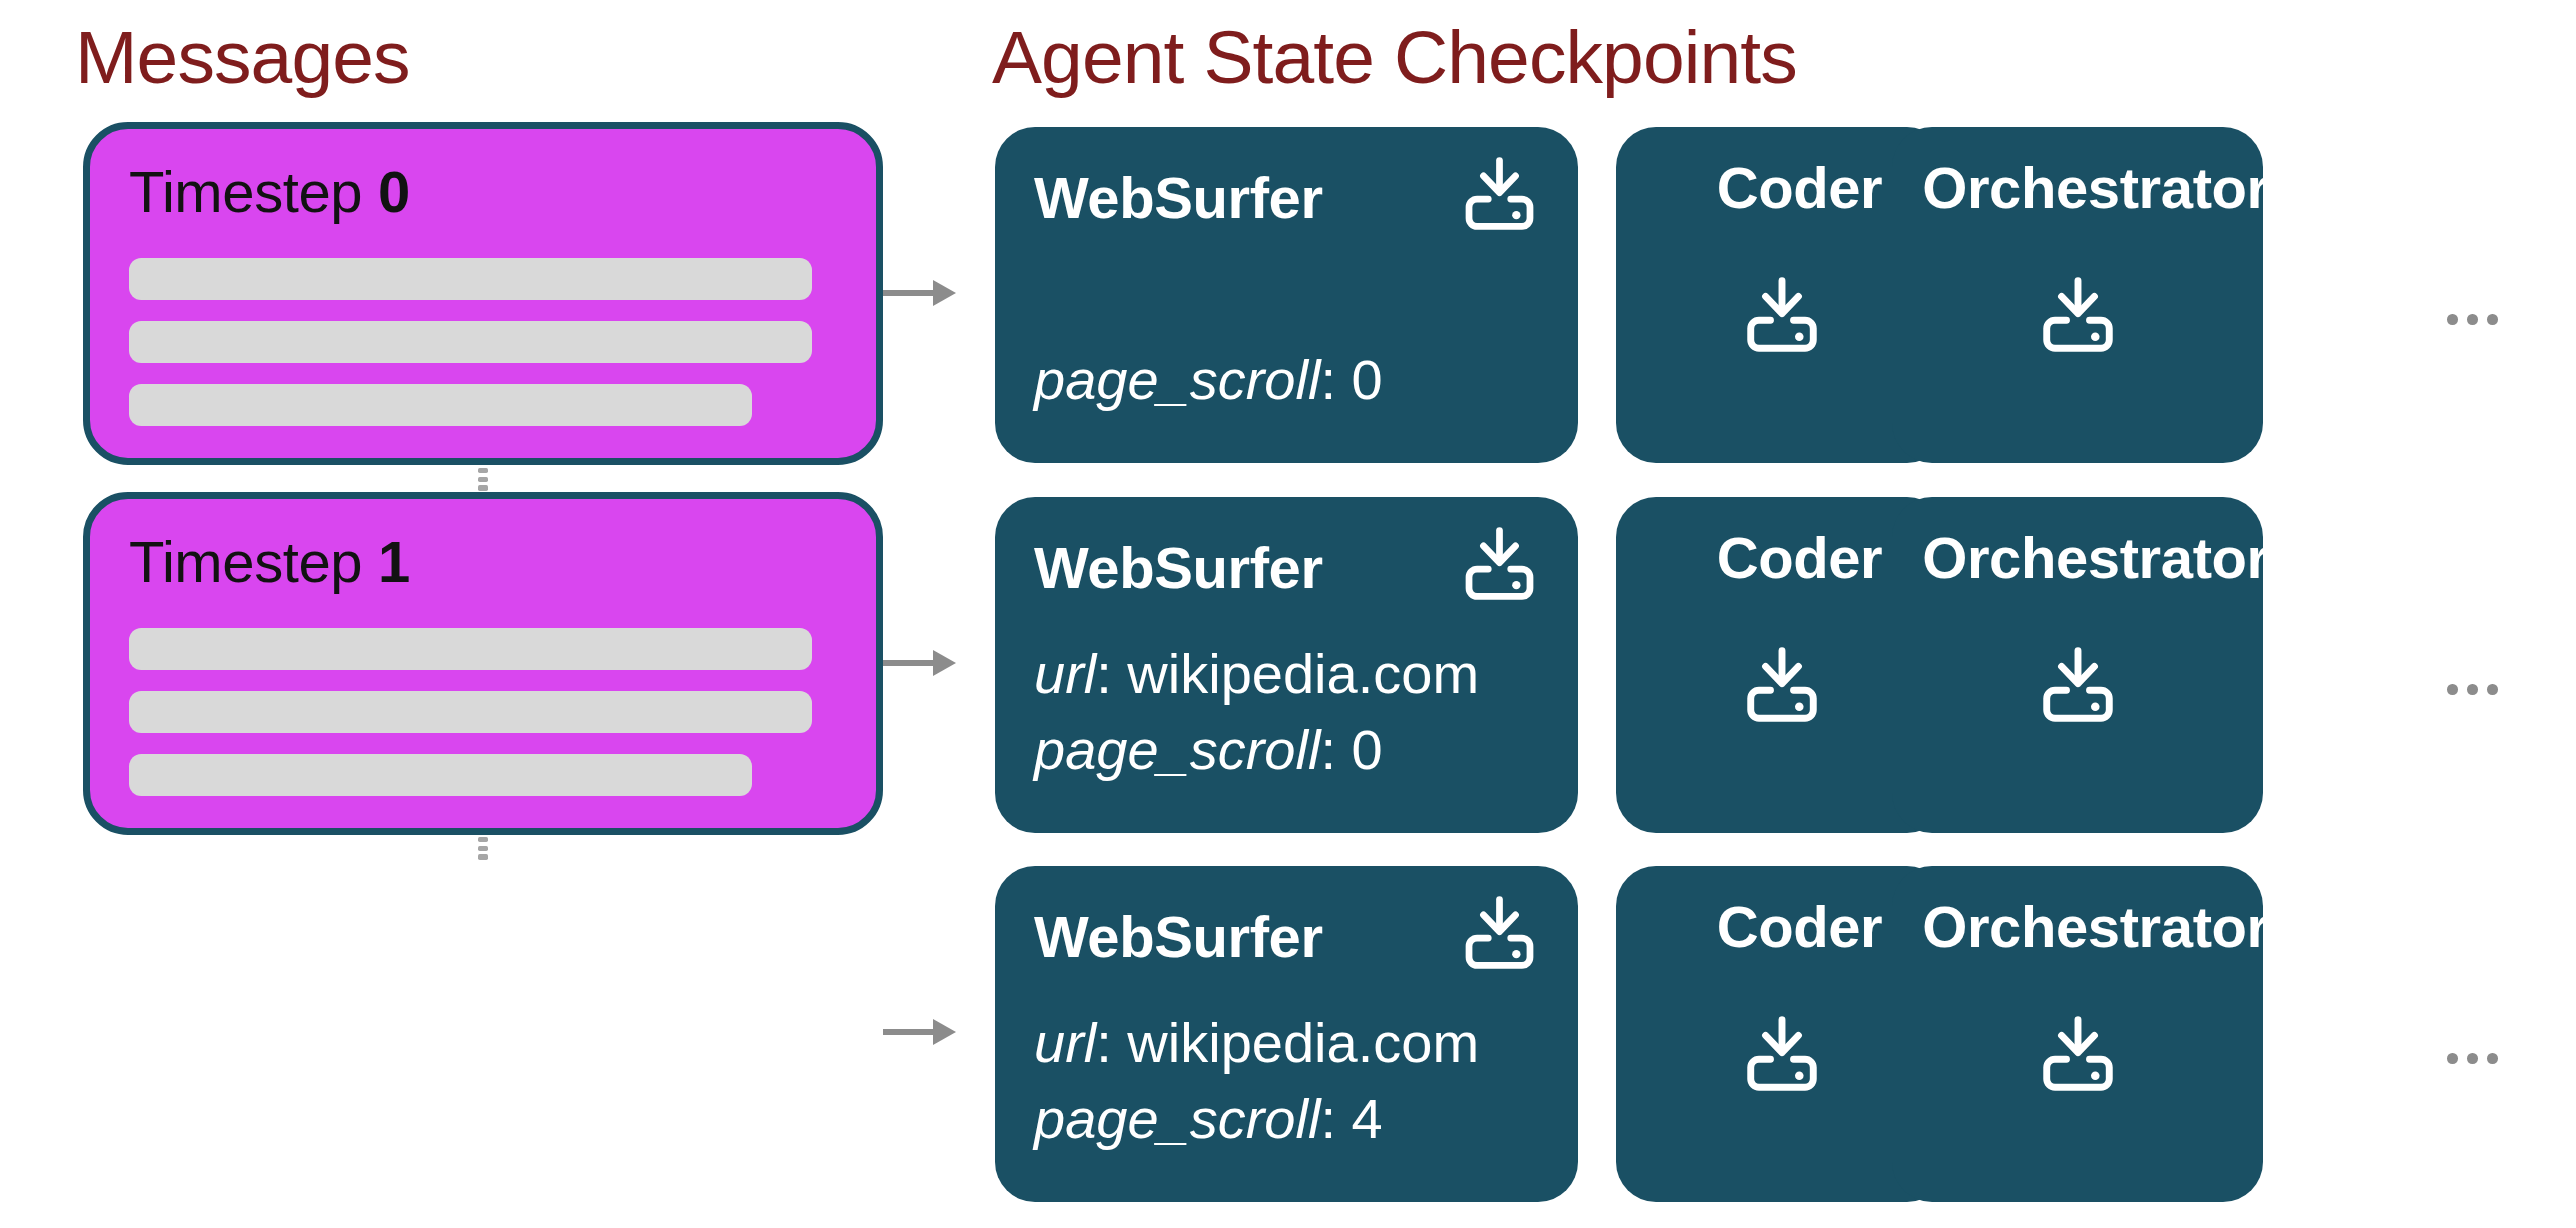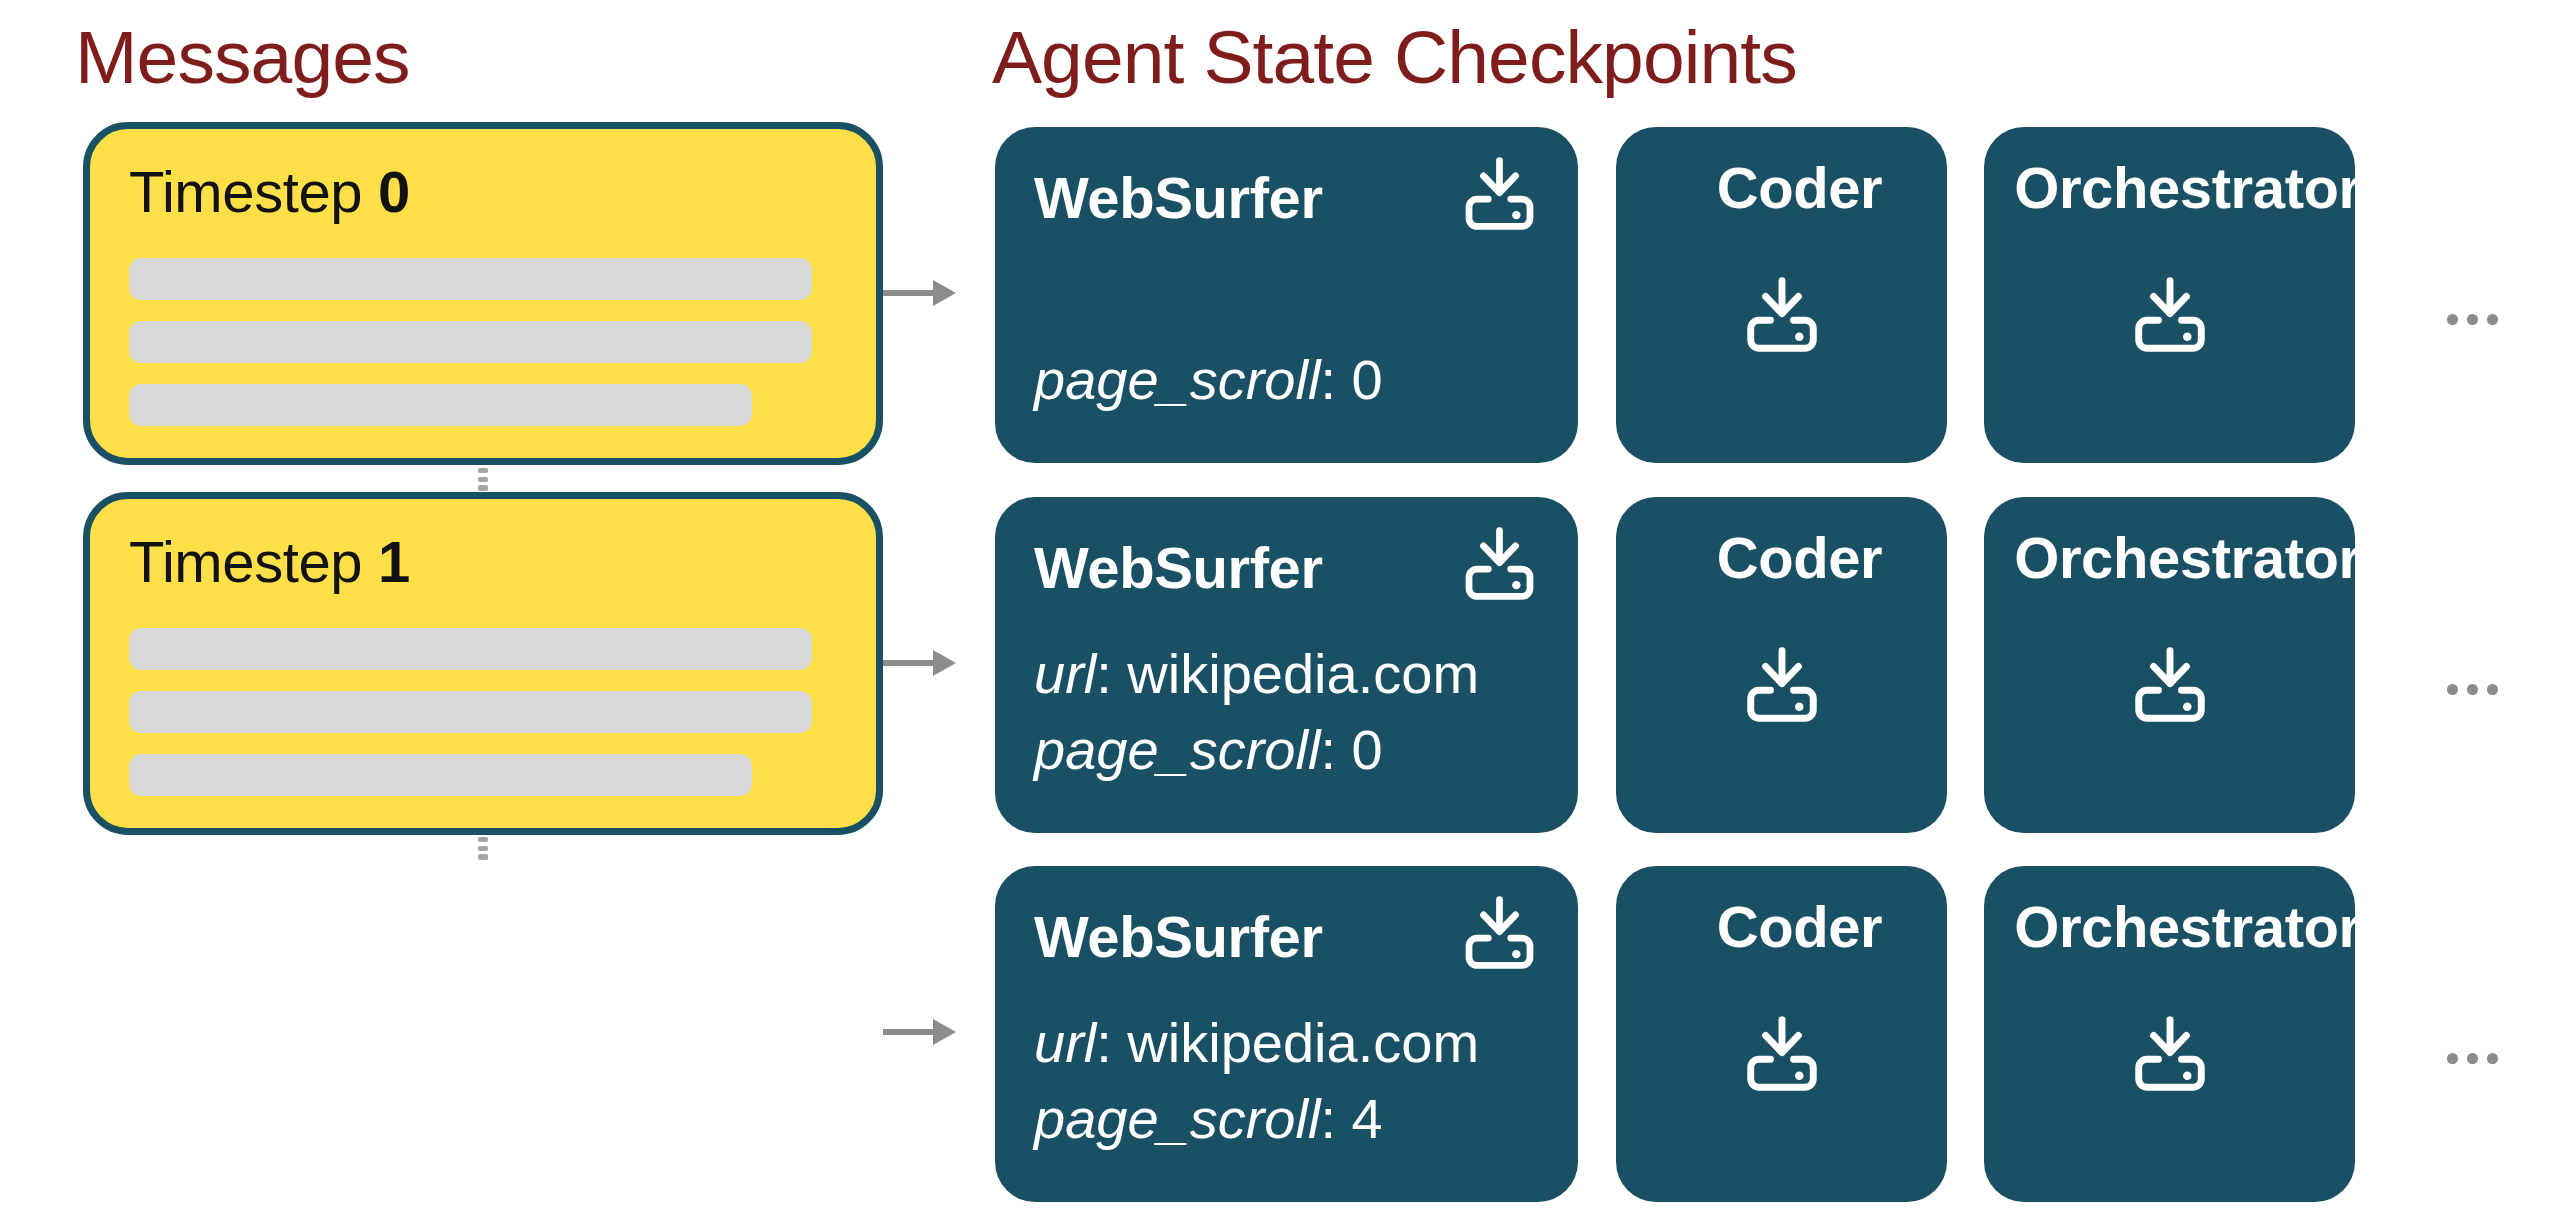--- a/index.html
+++ b/index.html
@@ -17,21 +17,21 @@
   #title-right{left:992px;}
 
   .row{position:absolute;left:0;width:2576px;height:343px;}
   .row.r1{top:122px;}
   .row.r2{top:492px;}
   .row.r3{top:861px;}
 
   
   .tbox{
     position:absolute;left:83px;top:0;width:800px;height:343px;
-    box-sizing:border-box;background:#fde047;
+    box-sizing:border-box;background:#d946ef;
     border:7.9px solid #1A5064;border-radius:45px;
   }
   .tbox-title{position:absolute;left:39px;top:34px;font-size:58px;line-height:1;letter-spacing:-0.4px;white-space:nowrap;}
   .tbox-title .num{font-weight:700;}
   .sbar{position:absolute;left:39px;height:42px;background:#d9d9d9;border-radius:12.2px;}
   .sbar.b1{top:129px;width:683px;}
   .sbar.b2{top:192px;width:683px;}
   .sbar.b3{top:255px;width:623px;}
 
   
@@ -40,21 +40,21 @@
   .arrow .head{
     width:0;height:0;
     border-top:13px solid transparent;border-bottom:13px solid transparent;
     border-left:23px solid #8c8c8c;
   }
 
   
   .card{position:absolute;top:5.2px;height:336px;background:#1A5064;border-radius:40px;color:#ffffff;}
   .card.websurfer{left:995px;width:583px;}
   .card.coder{left:1616px;width:331px;}
-  .card.orchestrator{left:1984px;width:371px;}
+  .card.orchestrator{left:1892px;width:371px;}
   .card-title{position:absolute;left:39px;top:42px;font-size:58px;font-weight:700;line-height:1;letter-spacing:-0.4px;white-space:nowrap;}
   .card-title.centered{left:0;top:32px;width:100%;text-align:center;margin-left:18px;}
   .kv{position:absolute;left:39px;font-size:56px;line-height:1;white-space:nowrap;}
   .kv .k{font-style:italic;}
   .kv.kv1{top:149px;}
   .kv.kv2{top:225px;}
   .dl-topright{position:absolute;top:28px;right:40px;}
   .dl-center{position:absolute;top:148px;left:50%;transform:translateX(-50%);}
 
   

